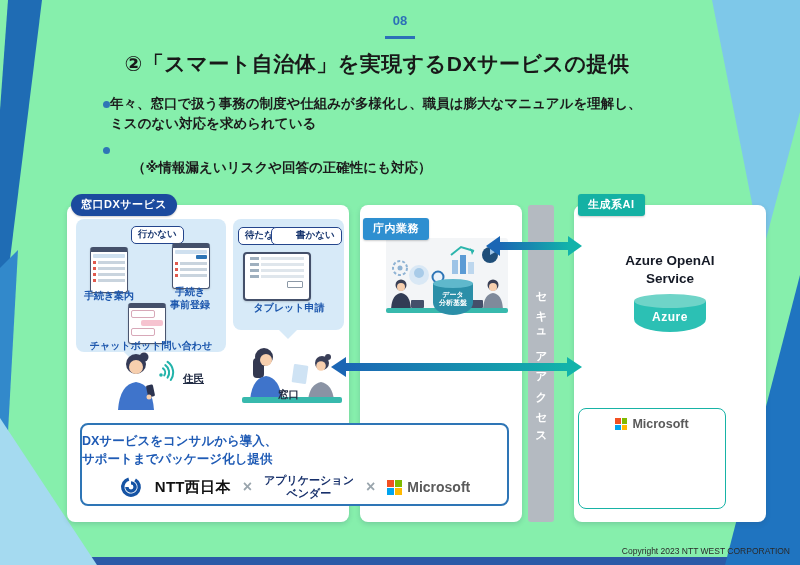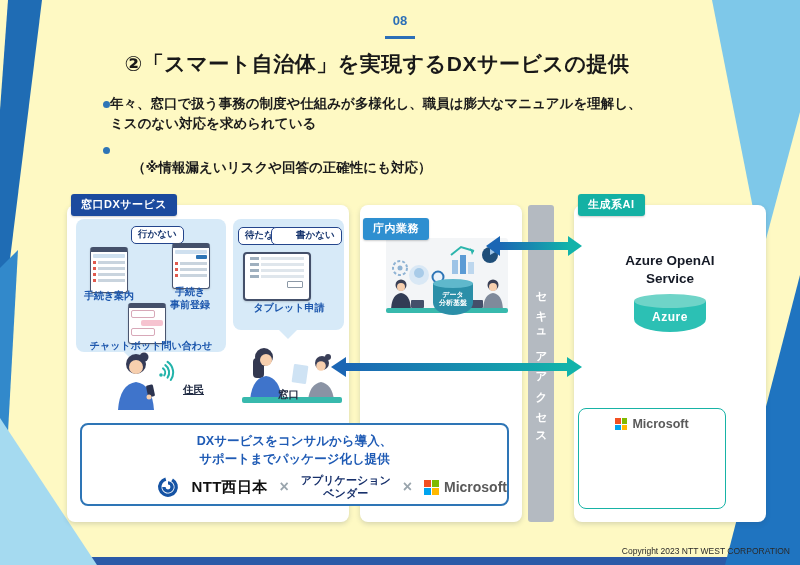--- a/index.html
+++ b/index.html
@@ -1,18 +1,18 @@
 <!DOCTYPE html>
 <html><head>
 <meta charset="utf-8">
 <style>
   html,body{margin:0;padding:0;background:#dfe3e6;}
   .slide{
     position:relative;width:800px;height:565px;overflow:hidden;
-    background:#fef9c3;
+    background:#86efac;
     font-family:"Liberation Sans","DejaVu Sans",sans-serif;
   }
   .abs{position:absolute;}
   
   .deco{position:absolute;inset:0;pointer-events:none;}
   .deco-l1{background:#1f6cb4;clip-path:polygon(8px 0,42px 0,0 340px,0 110px);}
   .deco-l2{background:#3289cb;clip-path:polygon(0 268px,18px 250px,4px 505px,0 505px);}
   .deco-l3{background:#a5daf0;clip-path:polygon(0 418px,97px 565px,0 565px);}
   .deco-r1{background:#7ec8e9;clip-path:polygon(712px 0,800px 0,800px 112px,762px 254px);}
   .deco-r2{background:#1f74c0;clip-path:polygon(800px 275px,800px 565px,725px 565px);}
@@ -23,21 +23,21 @@
   .title{left:0;top:50px;width:754px;text-align:center;font-size:21px;font-weight:800;color:#191919;letter-spacing:.5px;}
   .bullets{left:103px;top:94px;width:600px;}
   .bullet{display:flex;margin-bottom:5px;}
   .bullet .dot{flex:none;width:7px;height:7px;border-radius:50%;background:#2e75b6;margin-top:7px;}
   .bullet .txt{font-size:13.5px;font-weight:700;color:#1c1c1c;line-height:1.5;max-width:538px;}
   .bullet-note{margin-left:29px;font-size:13.5px;font-weight:700;color:#1c1c1c;line-height:1.4;}
   
   .card{position:absolute;background:#fff;border-radius:8px;box-shadow:0 2px 5px rgba(40,60,90,.18);}
   .badge{position:absolute;z-index:5;color:#fff;font-size:11px;font-weight:700;letter-spacing:.5px;
          padding:3px 10px 4px;border-radius:3px;box-shadow:0 1px 2px rgba(0,0,0,.2);}
-  .badge-navy{background:#1b4a9e;}
+  .badge-navy{background:#1b4a9e;border-radius:11px;}
   .badge-blue{background:#2e8fd0;margin-top:24px;}
   .badge-teal{background:#14b1a4;}
   
   .bubble{position:absolute;background:#d7eaf8;border-radius:8px;}
   .bubble:after{content:"";position:absolute;bottom:-9px;border:9px solid transparent;border-top-color:#d7eaf8;border-bottom:none;}
   .bubble.b1:after{left:48px;}
   .bubble.b2:after{left:46px;}
   .tag{position:absolute;background:#fff;border:1.5px solid #24458c;border-radius:5px;
        font-size:9.5px;font-weight:800;color:#17356e;padding:1px 6px 2px;white-space:nowrap;}
   .mini-label{position:absolute;font-size:10px;font-weight:800;color:#1d57ad;text-align:center;line-height:1.25;}
@@ -57,22 +57,22 @@
   .cyl .cyl-top{position:absolute;top:0;left:0;right:0;border-radius:50%;}
   .cyl .cyl-body{position:absolute;left:0;right:0;bottom:0;display:flex;align-items:center;justify-content:center;
                  text-align:center;color:#fff;font-weight:800;}
   .cyl-azure .cyl-top{height:14px;background:#6fd4c8;}
   .cyl-azure .cyl-body{top:7px;background:#2cc0b4;border-radius:0 0 50% 50%/0 0 42% 42%;font-size:12px;letter-spacing:.5px;}
   .cyl-data .cyl-top{height:9px;background:#5fb8cc;}
   .cyl-data .cyl-body{top:4px;background:#2b8fa8;border-radius:0 0 50% 50%/0 0 38% 38%;font-size:7px;line-height:1.2;white-space:pre-line;}
   
   .package-box{position:absolute;left:80px;top:423px;width:429px;height:83px;background:#fff;
                border:2px solid #2e75b6;border-radius:8px;z-index:4;box-sizing:border-box;}
-  .package-text{margin-top:7px;text-align:center;font-size:12.5px;font-weight:800;color:#1f5bb5;line-height:1.45;}
-  .logo-row{display:flex;align-items:center;justify-content:flex-end;gap:12px;margin-top:6px;}
+  .package-text{margin-top:7px;font-size:12.5px;font-weight:800;color:#1f5bb5;line-height:1.45;}
+  .logo-row{display:flex;align-items:center;justify-content:center;gap:12px;margin-top:6px;}
   .ntt-word{font-size:15px;font-weight:900;color:#111;letter-spacing:.3px;}
   .cross{font-size:16px;font-weight:700;color:#9aa5ad;}
   .vendor{font-size:11px;font-weight:800;color:#17306b;text-align:center;line-height:1.2;white-space:pre-line;}
   .ms-logo{display:flex;align-items:center;gap:5px;}
   .ms-squares{display:grid;grid-template-columns:repeat(2,7px);grid-template-rows:repeat(2,7px);gap:1px;}
   .ms-squares.small{grid-template-columns:repeat(2,5.5px);grid-template-rows:repeat(2,5.5px);}
   .ms-sq1{background:#f25022;}.ms-sq2{background:#7fba00;}.ms-sq3{background:#00a4ef;}.ms-sq4{background:#ffb900;}
   .ms-word{font-size:14px;font-weight:600;color:#5a5a5a;}
   .ms-word.small{font-size:12.5px;}
   
@@ -169,21 +169,21 @@
     <circle cx="37" cy="47" r="2.5" fill="#f7cfae"></circle>
   </svg>
   <svg class="abs" style="left:156px;top:359px;" width="22" height="22" viewBox="0 0 22 22">
     <g transform="rotate(35 8 15)" stroke="#22b3aa" fill="none" stroke-width="2" stroke-linecap="round">
       <path d="M9,16 A5 5 0 0 0 4,11"></path>
       <path d="M13,16 A9 9 0 0 0 4,7"></path>
       <path d="M17,16 A13 13 0 0 0 4,3"></path>
     </g>
     <circle cx="5" cy="16" r="1.8" fill="#22b3aa"></circle>
   </svg>
-  <div class="person-label" style="left:183px;top:383px;text-decoration:underline;">住民</div>
+  <div class="person-label" style="left:183px;top:372px;text-decoration:underline;">住民</div>
 
   <svg class="abs" style="left:240px;top:342px;" width="104" height="64" viewBox="0 0 104 64">
     <rect x="13" y="16" width="11" height="20" rx="4" fill="#333850"></rect>
     <circle cx="24" cy="15" r="9" fill="#333850"></circle>
     <circle cx="26" cy="18" r="6" fill="#f7cfae"></circle>
     <path d="M10,58 Q12,36 26,34 Q40,36 42,58 Z" fill="#3f74cb"></path>
     <circle cx="88" cy="15" r="3" fill="#3a3f58"></circle>
     <circle cx="82" cy="21" r="7" fill="#3a3f58"></circle>
     <circle cx="81" cy="24" r="4.8" fill="#f7cfae"></circle>
     <path d="M68,58 Q70,42 81,40 Q92,42 94,58 Z" fill="#8a93a4"></path>

